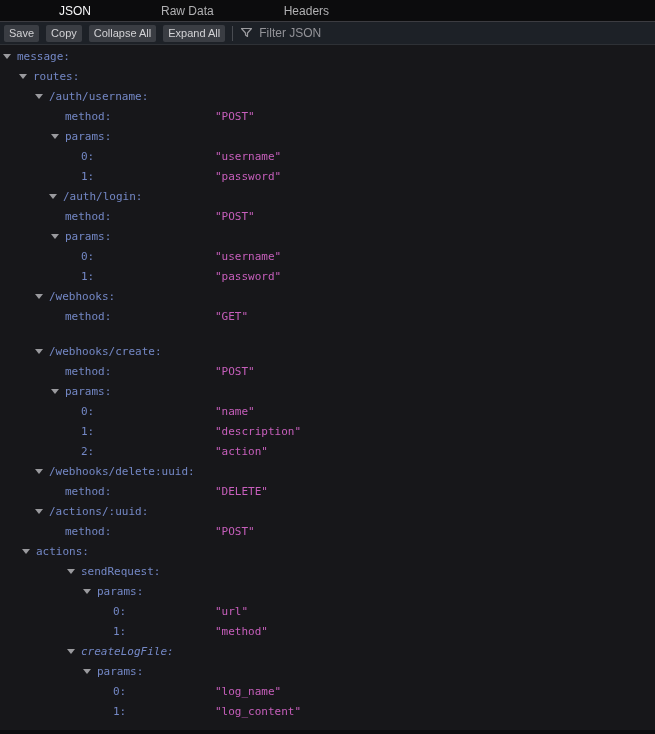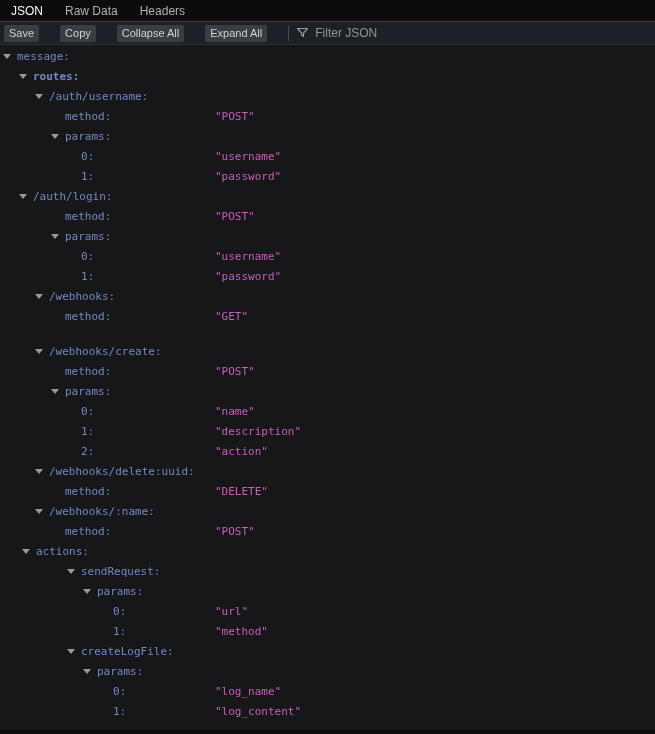--- a/index.html
+++ b/index.html
@@ -19,31 +19,31 @@
     background:var(--bg-main);
     font-family:"Liberation Sans",sans-serif;
   }
   .tabbar{
     height:22px;background:var(--bg-tabbar);
     border-bottom:1px solid var(--border-tab);
     display:flex;align-items:center;padding-left:0;
   }
   .tab{
     padding:0 11px;font-size:12px;color:#b1b1b3;height:100%;
-    display:flex;align-items:center;cursor:default;
+    display:flex;align-items:center;cursor:default;margin-left:48px;
   }
   .tab.active{color:#f9f9fa;}
   .toolbar{
     height:23px;background:var(--bg-toolbar);
     border-bottom:1px solid var(--border-toolbar);
     display:flex;align-items:center;padding-left:4px;
   }
   .tbtn{
     background:#3a3d43;color:#d2d2d5;font-size:11px;line-height:13px;
-    padding:2px 5px;border-radius:2px;margin-right:21px;border:none;
+    padding:2px 5px;border-radius:2px;margin-right:7px;border:none;
     font-family:"Liberation Sans",sans-serif;cursor:default;
   }
   .sep{width:1px;height:15px;background:#494c52;margin:0 7px 0 0;}
   .filter-box{display:flex;align-items:flex-start;flex:1;gap:6px;}
   .funnel{display:inline-flex;align-items:center;}
   .filter-input{
     background:transparent;border:none;outline:none;flex:1;
     color:#d0d0d3;font-size:12px;font-family:"Liberation Sans",sans-serif;
     padding:0;
   }
@@ -86,47 +86,47 @@
       <svg width="13" height="13" viewBox="0 0 13 13">
         <path d="M1.5 2.5 h10 L7.5 7 v3.5 L5.5 9 V7 Z" fill="none" stroke="#9b9b9f" stroke-width="1.2" stroke-linejoin="round"></path>
       </svg>
     </span>
     <input class="filter-input" type="text" placeholder="Filter JSON" style="">
   </div>
 </div>
 
 <div class="tree">
     <div class="tree-row" style="padding-left: 3px;"><span class="twisty"></span><span class="key">message:</span></div>
-    <div class="tree-row" style="padding-left: 19px; font-weight: bold;"><span class="twisty"></span><span class="key">routes:</span></div>
+    <div class="tree-row" style="padding-left: 19px;"><span class="twisty"></span><span class="key">routes:</span></div>
     <div class="tree-row" style="padding-left: 35px;"><span class="twisty"></span><span class="key">/auth/username:</span></div>
     <div class="tree-row" style="padding-left: 65px;"><span class="key">method:</span><span class="val">"POST"</span></div>
     <div class="tree-row" style="padding-left: 51px;"><span class="twisty"></span><span class="key">params:</span></div>
     <div class="tree-row" style="padding-left: 81px;"><span class="key">0:</span><span class="val">"username"</span></div>
     <div class="tree-row" style="padding-left: 81px;"><span class="key">1:</span><span class="val">"password"</span></div>
-    <div class="tree-row" style="padding-left: 19px;"><span class="twisty"></span><span class="key">/auth/login:</span></div>
+    <div class="tree-row" style="padding-left: 49px;"><span class="twisty"></span><span class="key">/auth/login:</span></div>
     <div class="tree-row" style="padding-left: 65px;"><span class="key">method:</span><span class="val">"POST"</span></div>
     <div class="tree-row" style="padding-left: 51px;"><span class="twisty"></span><span class="key">params:</span></div>
     <div class="tree-row" style="padding-left: 81px;"><span class="key">0:</span><span class="val">"username"</span></div>
     <div class="tree-row" style="padding-left: 81px;"><span class="key">1:</span><span class="val">"password"</span></div>
     <div class="tree-row" style="padding-left: 35px;"><span class="twisty"></span><span class="key">/webhooks:</span></div>
     <div class="tree-row" style="padding-left: 65px;"><span class="key">method:</span><span class="val">"GET"</span></div>
     <div class="tree-row" style="padding-left: 35px; margin-top: 15px;"><span class="twisty"></span><span class="key">/webhooks/create:</span></div>
     <div class="tree-row" style="padding-left: 65px;"><span class="key">method:</span><span class="val">"POST"</span></div>
     <div class="tree-row" style="padding-left: 51px;"><span class="twisty"></span><span class="key">params:</span></div>
     <div class="tree-row" style="padding-left: 81px;"><span class="key">0:</span><span class="val">"name"</span></div>
     <div class="tree-row" style="padding-left: 81px;"><span class="key">1:</span><span class="val">"description"</span></div>
     <div class="tree-row" style="padding-left: 81px;"><span class="key">2:</span><span class="val">"action"</span></div>
     <div class="tree-row" style="padding-left: 35px;"><span class="twisty"></span><span class="key">/webhooks/delete:uuid:</span></div>
     <div class="tree-row" style="padding-left: 65px;"><span class="key">method:</span><span class="val">"DELETE"</span></div>
-    <div class="tree-row" style="padding-left: 35px;"><span class="twisty"></span><span class="key">/webhooks/:name:</span></div>
+    <div class="tree-row" style="padding-left: 35px;"><span class="twisty"></span><span class="key">/actions/:uuid:</span></div>
     <div class="tree-row" style="padding-left: 65px;"><span class="key">method:</span><span class="val">"POST"</span></div>
     <div class="tree-row" style="padding-left: 22px;"><span class="twisty"></span><span class="key">actions:</span></div>
     <div class="tree-row" style="padding-left: 67px;"><span class="twisty"></span><span class="key">sendRequest:</span></div>
     <div class="tree-row" style="padding-left: 83px;"><span class="twisty"></span><span class="key">params:</span></div>
     <div class="tree-row" style="padding-left: 113px;"><span class="key">0:</span><span class="val">"url"</span></div>
     <div class="tree-row" style="padding-left: 113px;"><span class="key">1:</span><span class="val">"method"</span></div>
-    <div class="tree-row" style="padding-left: 67px;"><span class="twisty"></span><span class="key">createLogFile:</span></div>
+    <div class="tree-row" style="padding-left: 67px; font-style: italic;"><span class="twisty"></span><span class="key">createLogFile:</span></div>
     <div class="tree-row" style="padding-left: 83px;"><span class="twisty"></span><span class="key">params:</span></div>
     <div class="tree-row" style="padding-left: 113px;"><span class="key">0:</span><span class="val">"log_name"</span></div>
     <div class="tree-row" style="padding-left: 113px;"><span class="key">1:</span><span class="val">"log_content"</span></div>
   </div>
 
 <div class="bottom-strip"></div>
 
 </body></html>

